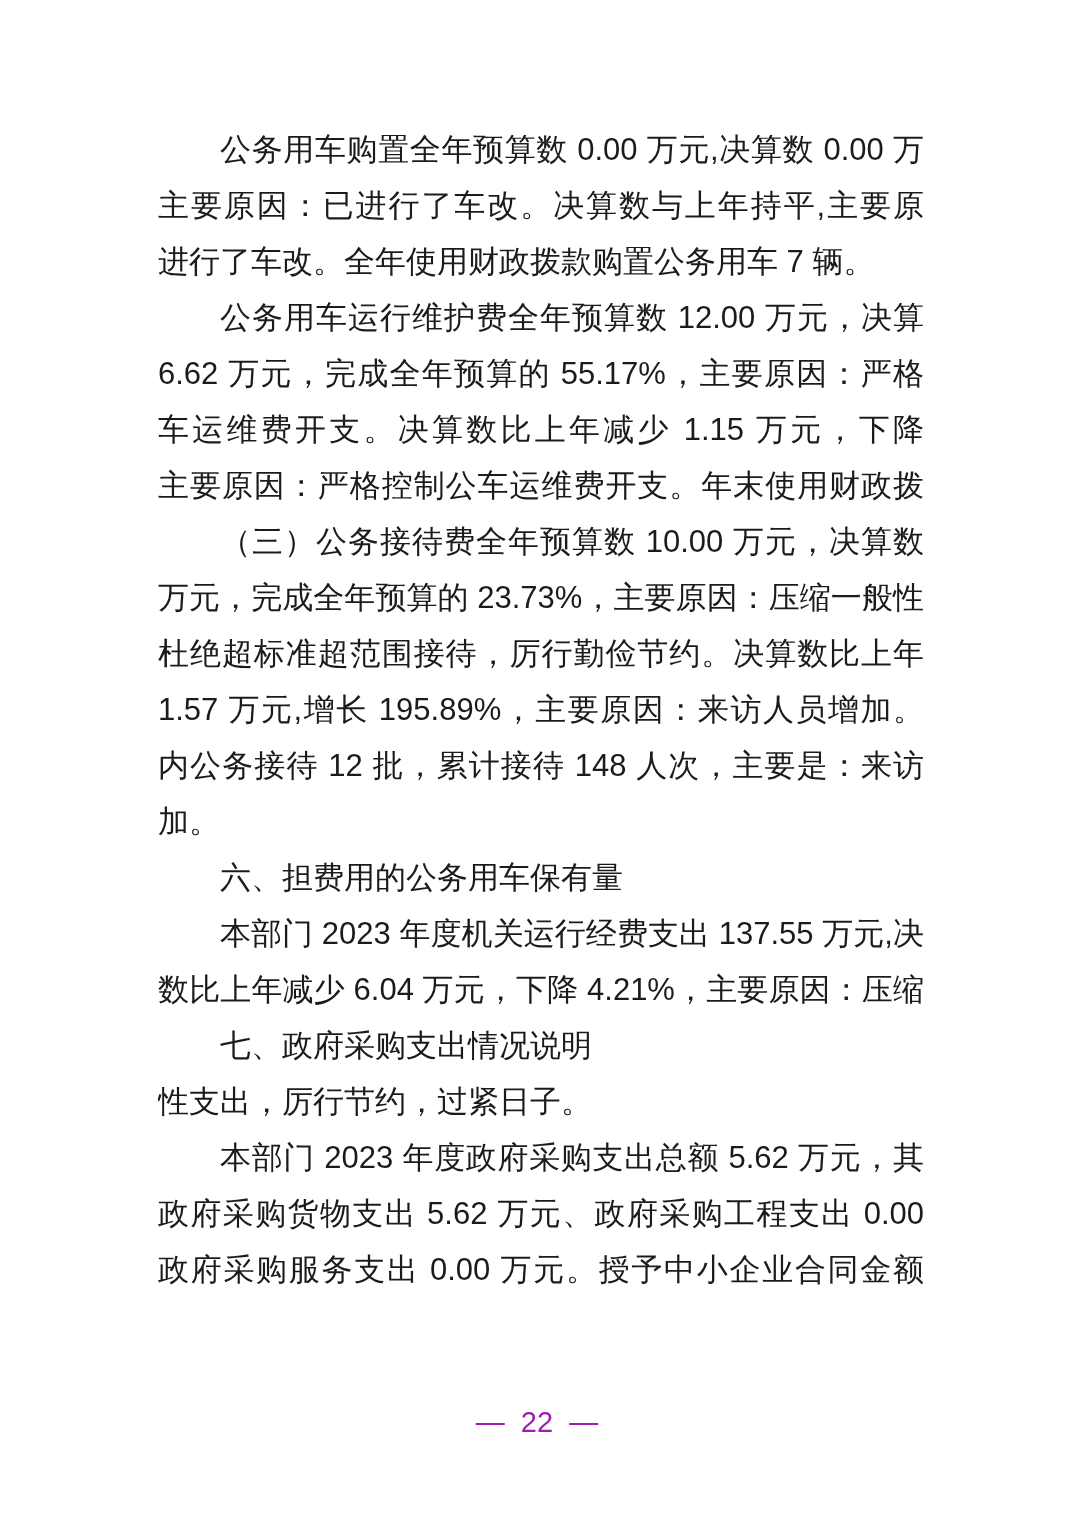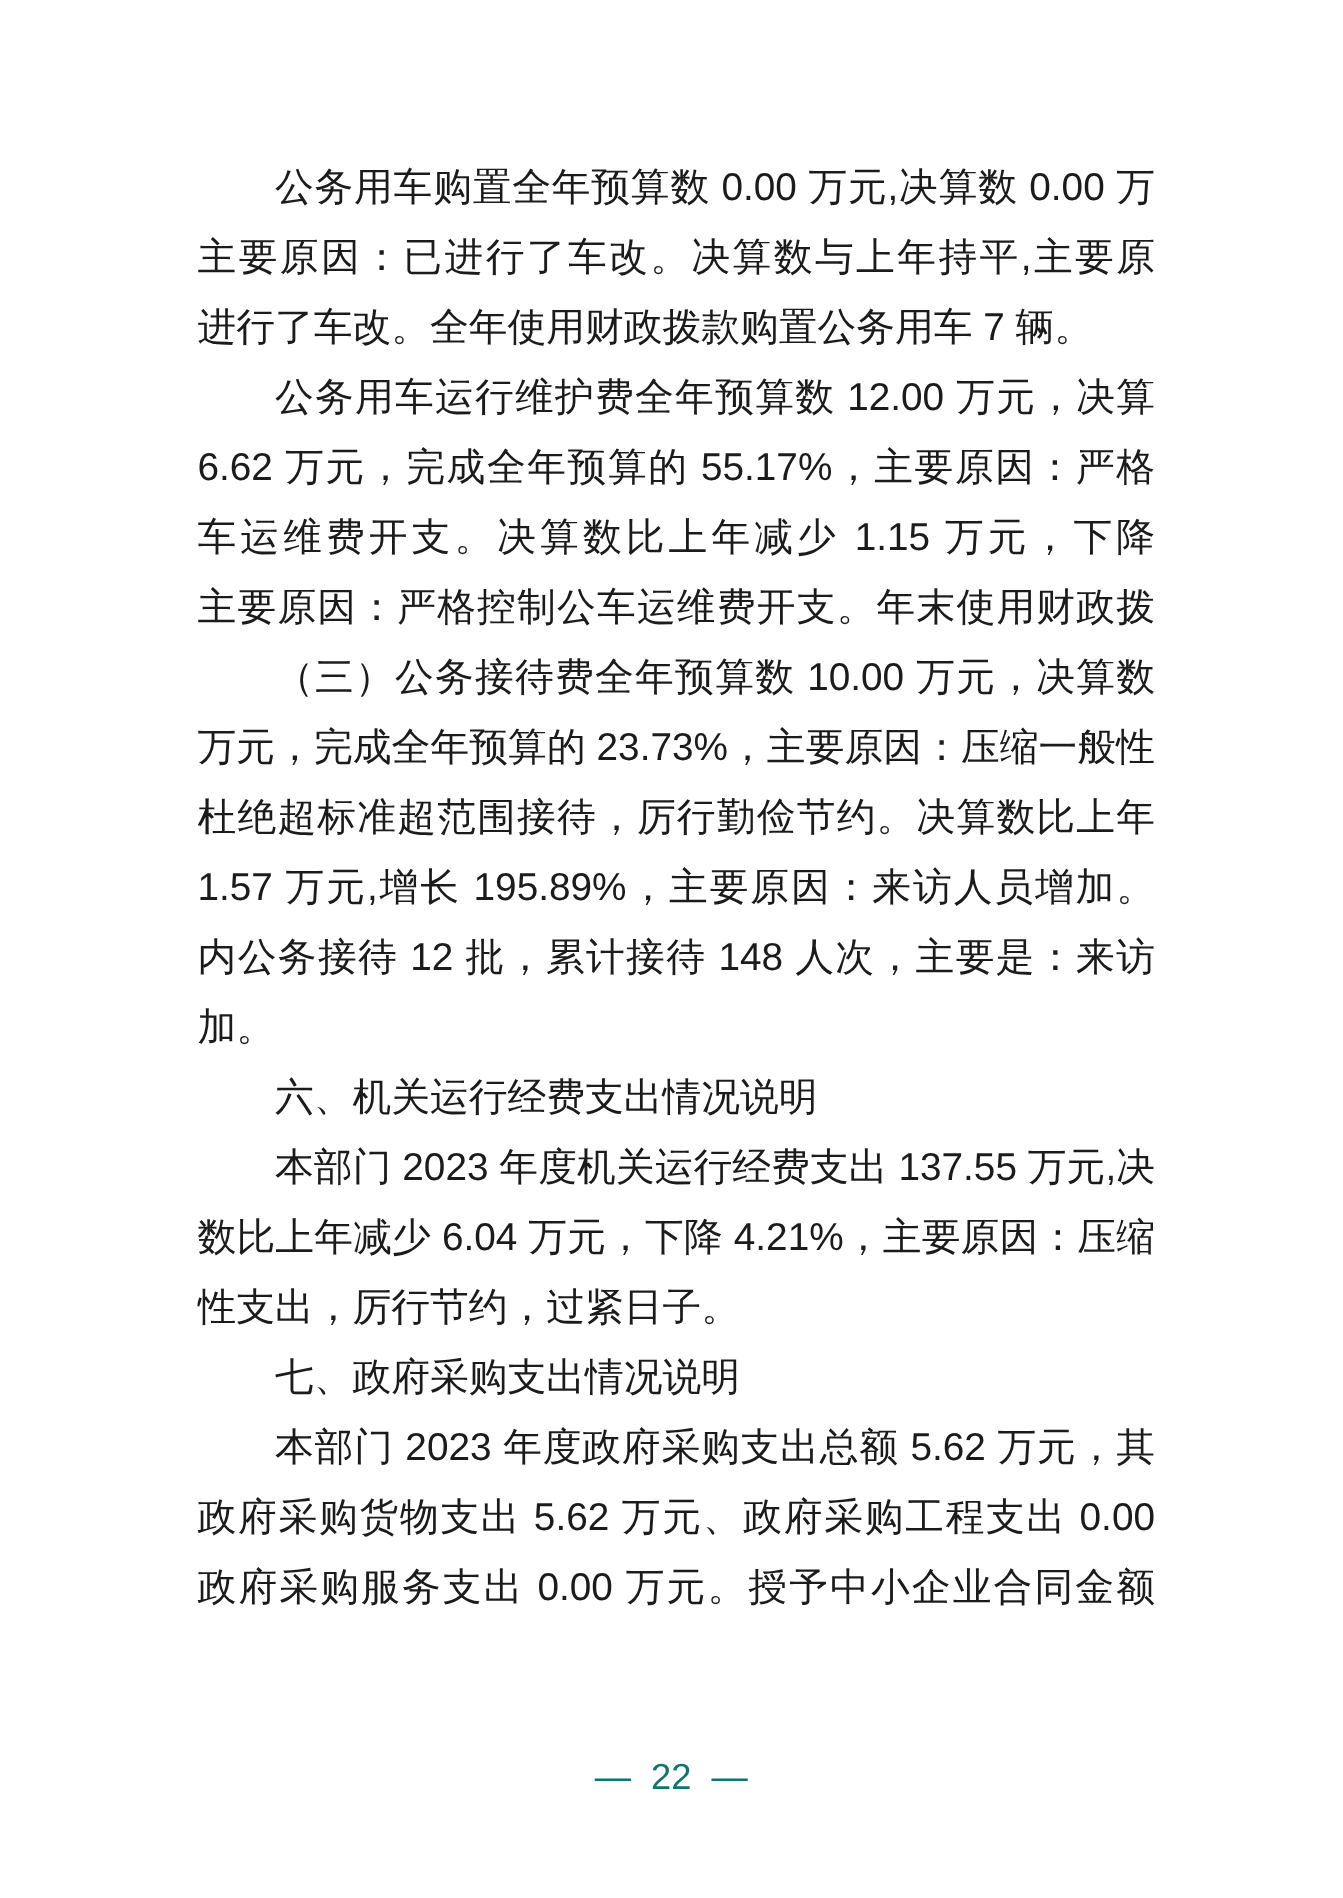--- a/index.html
+++ b/index.html
@@ -41,21 +41,21 @@
     text-indent: 62px;
   }
   .footer {
     position: absolute;
     left: 0;
     top: 1402px;
     width: 100%;
     text-align: center;
     font-size: 29px;
     line-height: 40px;
-    color: #0f766e;
+    color: #a21caf;
   }
   .footer .dash {
     display: inline-block;
     margin: 0 16px;
     letter-spacing: 0;
   }
   .footer .num {
     display: inline-block;
   }
 </style>
@@ -75,27 +75,27 @@
     <div class="line">车运维费开支。决算数比上年减少 1.15 万元，下降 14.82%，</div>
     <div class="line">主要原因：严格控制公车运维费开支。年末使用财政拨款负</div>
 
     <div class="line indent">（三）公务接待费全年预算数 10.00 万元，决算数 2.37</div>
     <div class="line">万元，完成全年预算的 23.73%，主要原因：压缩一般性支出，</div>
     <div class="line">杜绝超标准超范围接待，厉行勤俭节约。决算数比上年增加</div>
     <div class="line">1.57 万元,增长 195.89%，主要原因：来访人员增加。全年国</div>
     <div class="line">内公务接待 12 批，累计接待 148 人次，主要是：来访人员增</div>
     <div class="line last">加。</div>
 
-    <div class="line heading indent">六、机关运行经费支出情况说明</div>
+    <div class="line heading indent">六、担费用的公务用车保有量</div>
 
     <div class="line indent">本部门 2023 年度机关运行经费支出 137.55 万元,决算</div>
     <div class="line">数比上年减少 6.04 万元，下降 4.21%，主要原因：压缩一般</div>
+    <div class="line heading indent">七、政府采购支出情况说明</div>
+
     <div class="line last">性支出，厉行节约，过紧日子。</div>
-
-    <div class="line heading indent">七、政府采购支出情况说明</div>
 
     <div class="line indent">本部门 2023 年度政府采购支出总额 5.62 万元，其中：</div>
     <div class="line">政府采购货物支出 5.62 万元、政府采购工程支出 0.00 万元、</div>
     <div class="line">政府采购服务支出 0.00 万元。授予中小企业合同金额 0.00</div>
 
   </div>
 
   <div class="footer">
     <span class="dash">—</span><span class="num">22</span><span class="dash">—</span>
   </div>

